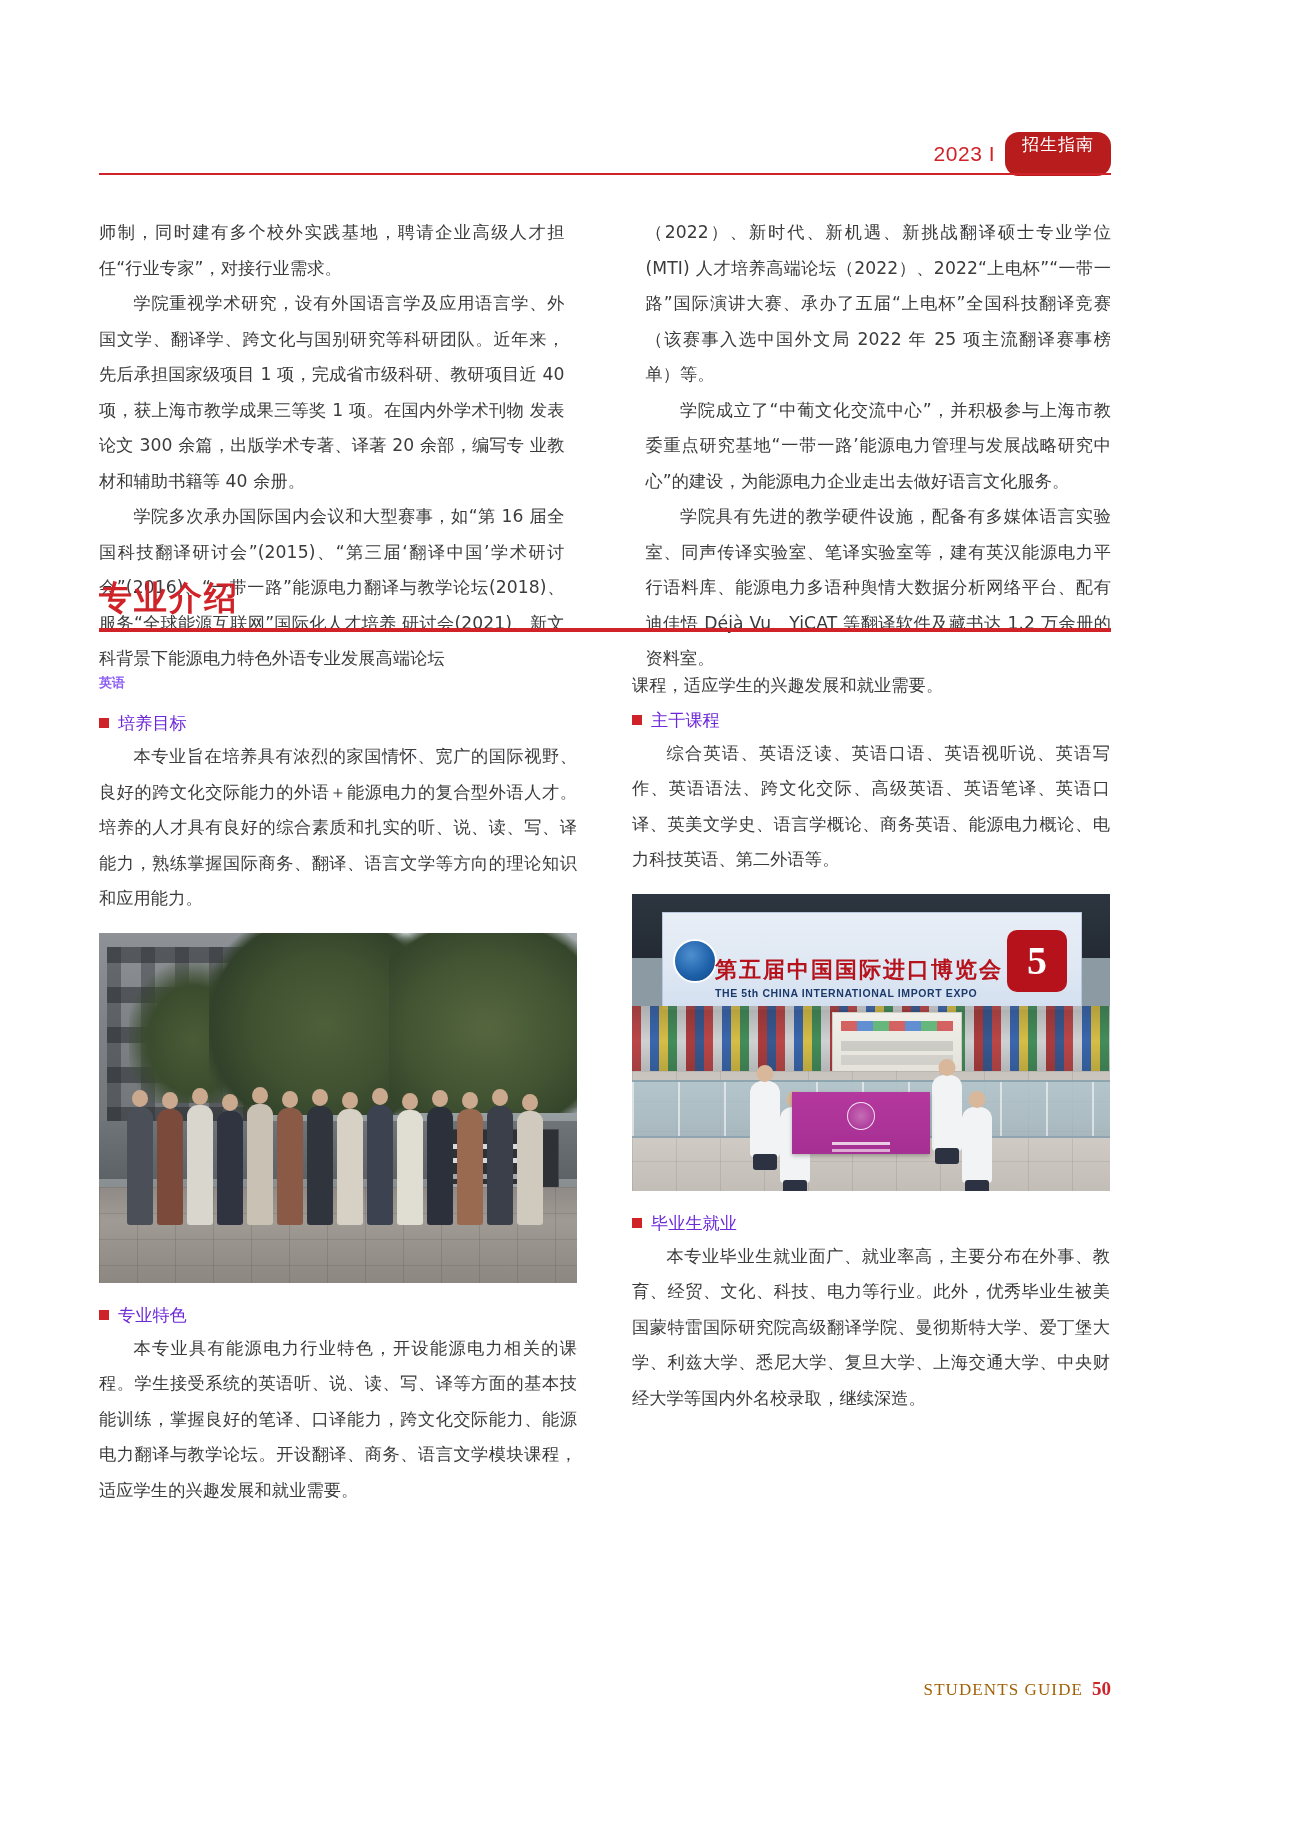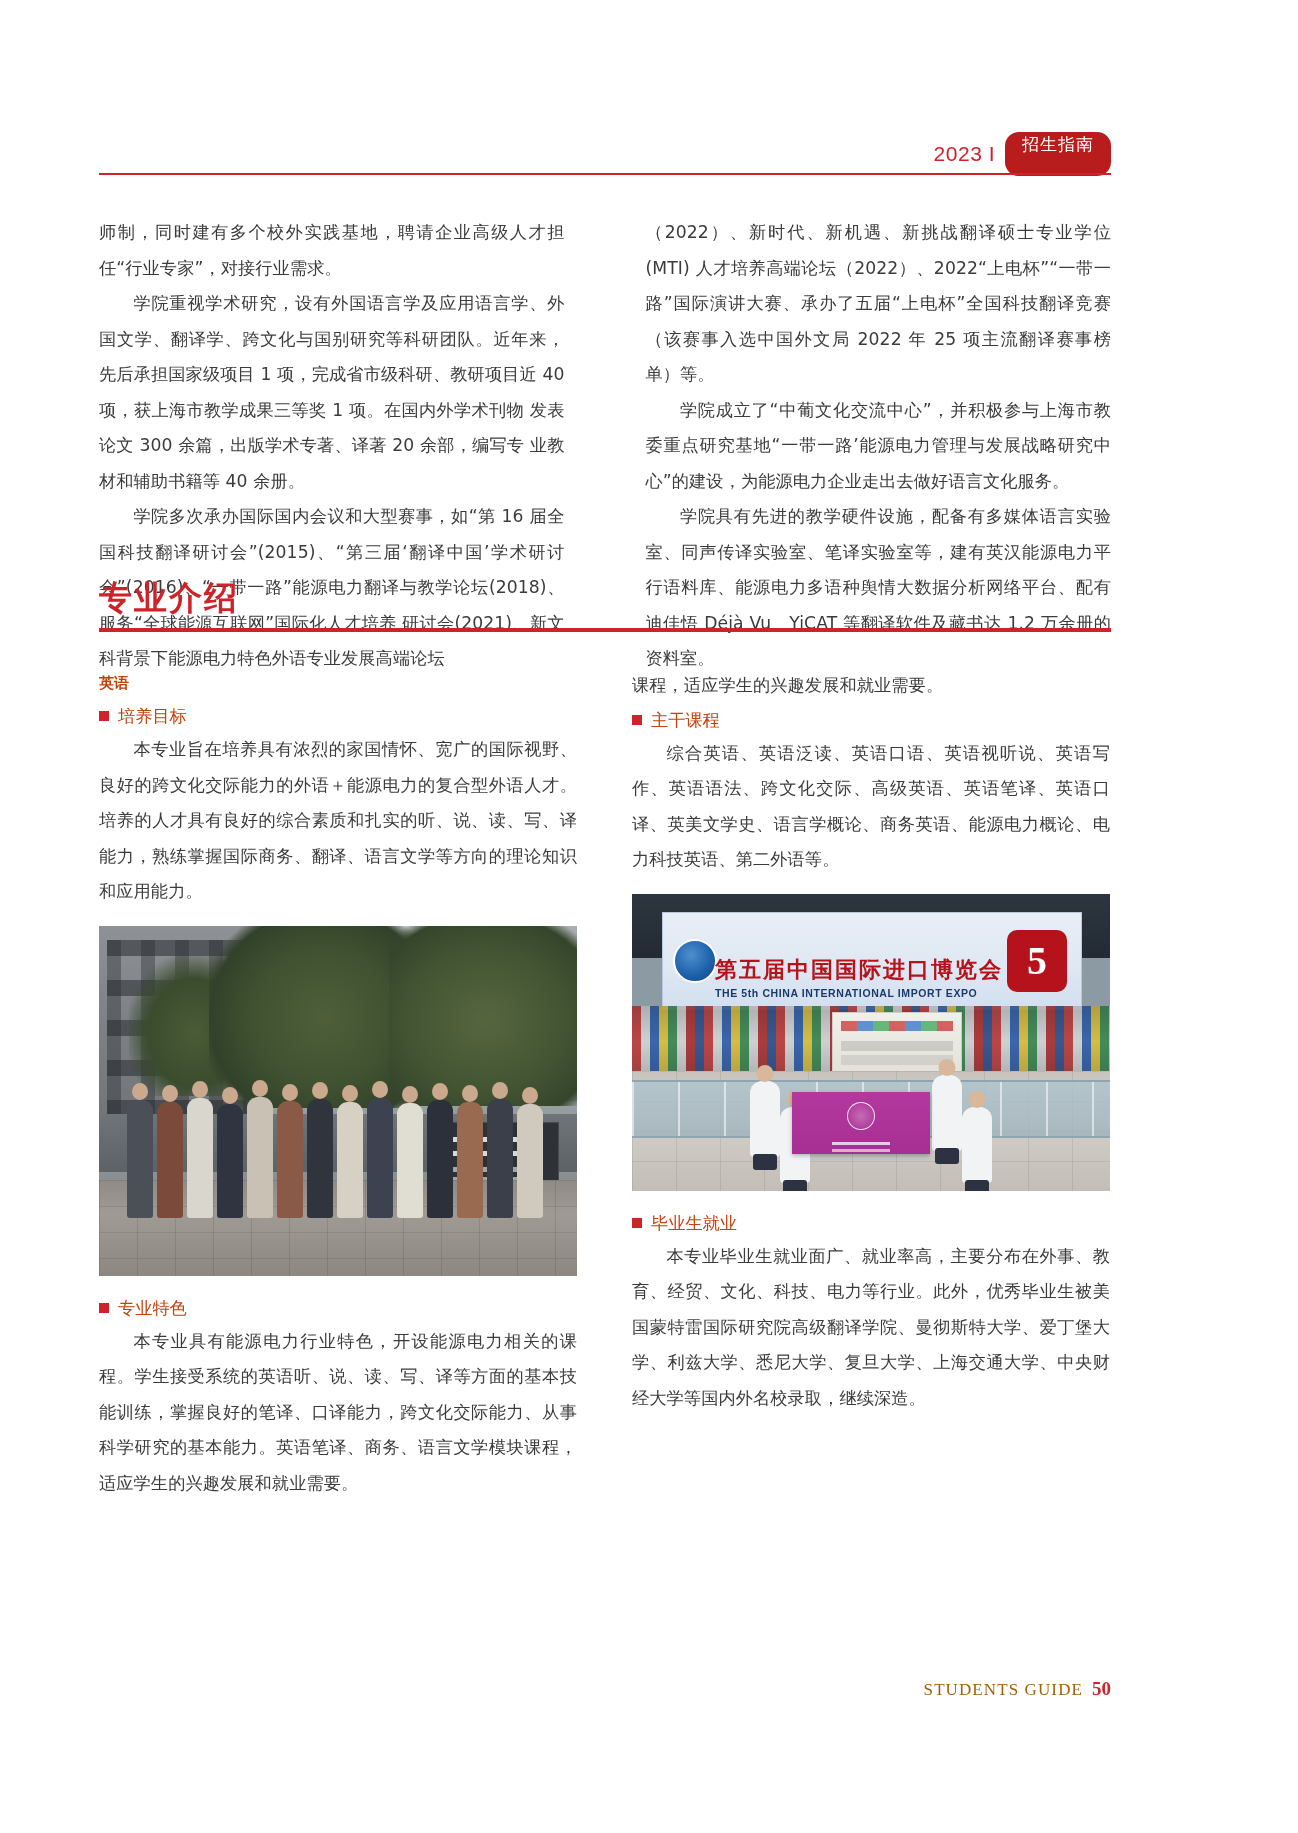--- a/index.html
+++ b/index.html
@@ -123,29 +123,29 @@
     top: 668px;
     width: 1012px;
     display: flex;
     gap: 55px;
   }
   .maincol {
     width: 478px;
     position: relative;
   }
   .major-name {
-    color: #c2410c;
-    font-size: 15px;
+    color: #8b5cf6;
+    font-size: 13px;
     font-weight: bold;
     line-height: 30px;
-    margin-bottom: 2px;
+    margin-bottom: 9px;
     font-family: "DejaVu Sans", sans-serif;
   }
   .sub-head {
-    color: #c2410c;
+    color: #6d28d9;
     font-size: 17.2px;
     line-height: 32px;
     display: flex;
     align-items: center;
     gap: 9px;
     font-family: "DejaVu Sans", sans-serif;
   }
   .sub-head .bullet {
     display: inline-block;
     width: 10px;
@@ -431,21 +431,21 @@
           <div class="pL-p" style="left:418px; background:#cfcabd; height:114px;"></div>
         </div>
       </div>
 
       <div class="gap-md"></div>
 
       <div class="sub-head">
         <span class="bullet"></span>
         <span>专业特色</span>
       </div>
-      <p class="body indent">本专业具有能源电力行业特色，开设能源电力相关的课程。学生接受系统的英语听、说、读、写、译等方面的基本技能训练，掌握良好的笔译、口译能力，跨文化交际能力、从事科学研究的基本能力。英语笔译、商务、语言文学模块课程，适应学生的兴趣发展和就业需要。</p>
+      <p class="body indent">本专业具有能源电力行业特色，开设能源电力相关的课程。学生接受系统的英语听、说、读、写、译等方面的基本技能训练，掌握良好的笔译、口译能力，跨文化交际能力、能源电力翻译与教学论坛。开设翻译、商务、语言文学模块课程，适应学生的兴趣发展和就业需要。</p>
     </div>
 
     <div class="maincol">
       <p class="body">课程，适应学生的兴趣发展和就业需要。</p>
 
       <div class="sub-head">
         <span class="bullet"></span>
         <span>主干课程</span>
       </div>
       <p class="body indent">综合英语、英语泛读、英语口语、英语视听说、英语写作、英语语法、跨文化交际、高级英语、英语笔译、英语口译、英美文学史、语言学概论、商务英语、能源电力概论、电力科技英语、第二外语等。</p>

